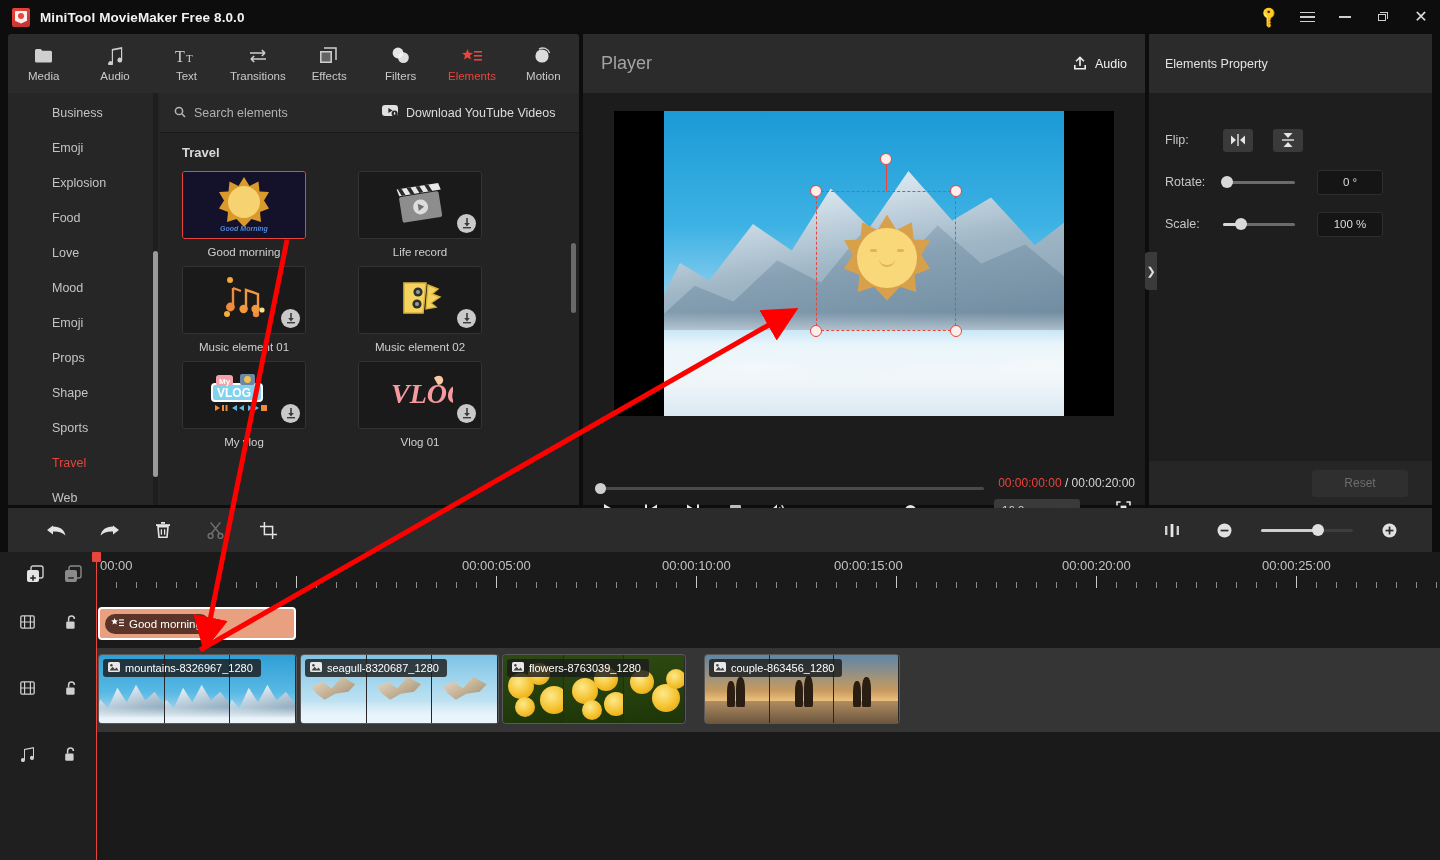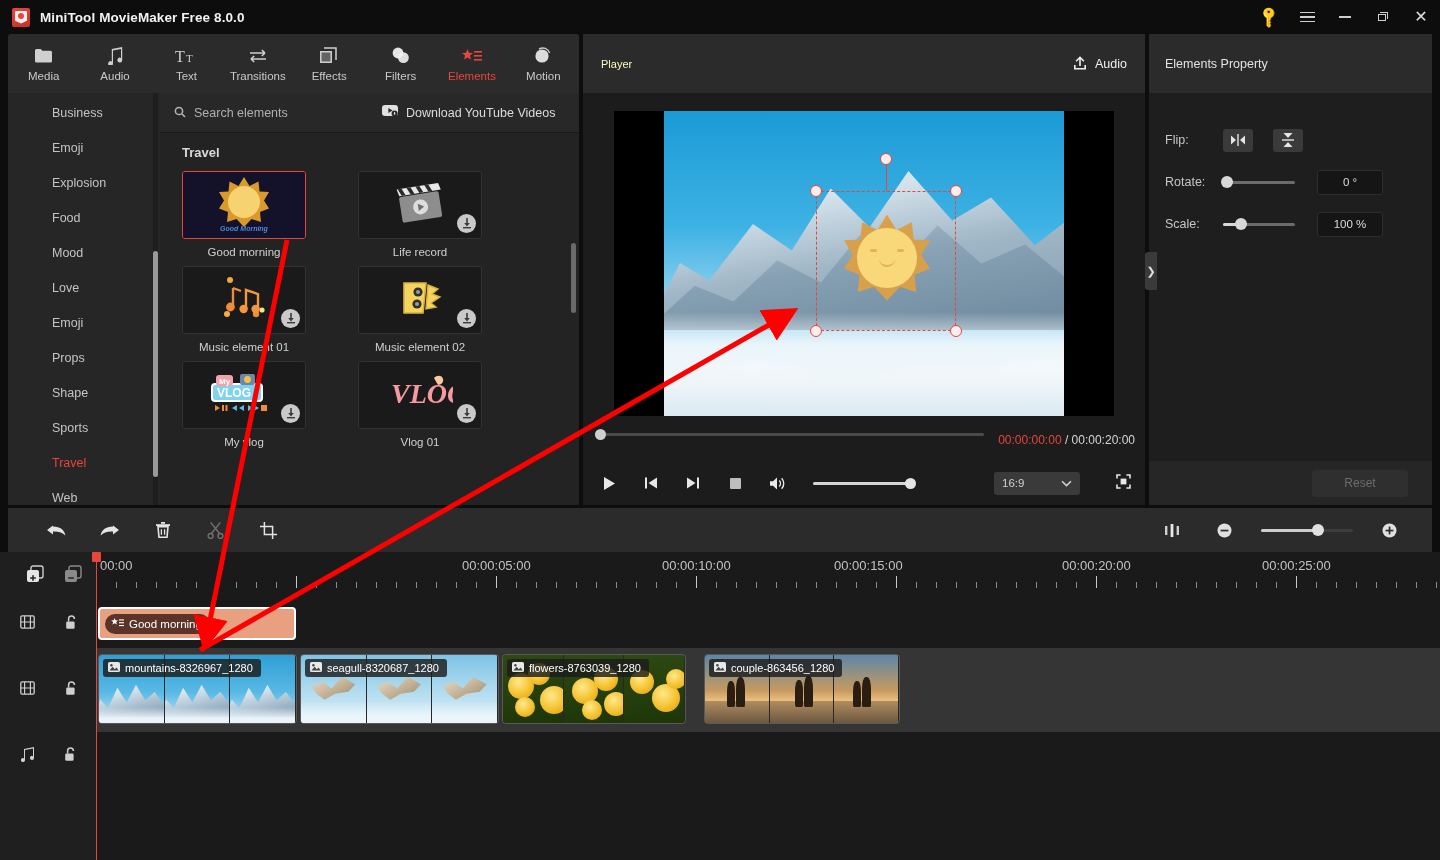--- a/index.html
+++ b/index.html
@@ -129,21 +129,21 @@
 
   
   .player {
     position: absolute; top: 34px; left: 583px; width: 562px; height: 471px;
     background: #1c1c1c;
   }
   .player-head {
     height: 59px; background: #2b2b2b; display: flex; align-items: center;
     padding: 0 18px 0 18px;
   }
-  .player-title { font-size: 11px; color: #fef9c3; }
+  .player-title { font-size: 18px; color: #a3a3a3; }
   .export-btn { margin-left: auto; display: flex; align-items: center; gap: 8px; font-size: 12.5px; color: #f0f0f0; }
   .canvas-wrap {
     position: relative; height: 340px; display: flex; align-items: center; justify-content: center;
     background: #1c1c1c;
   }
   .canvas { position: relative; width: 500px; height: 305px; background: #000; overflow: hidden; }
   .video-img { position:absolute; left:50px; top:0; width:450px; height:305px; overflow:hidden; }
   .sky { position:absolute; inset:0; background: linear-gradient(180deg,#1b9ad6 0%,#3eb2e4 38%,#8fd0ef 62%,#cfe8f6 100%); }
   .peak {
     position:absolute; bottom:28%; left:-4%; width:108%; height:58%;
@@ -181,21 +181,21 @@
     clip-path: polygon(50% 0%,61% 18%,79% 9%,81% 29%,100% 30%,90% 47%,100% 63%,82% 70%,84% 90%,65% 84%,50% 100%,35% 84%,16% 90%,18% 70%,0 63%,10% 47%,0 30%,19% 29%,21% 9%,39% 18%);
   }
   .sun-overlay .core2{position:absolute;inset:13px;background:#f8d878;border-radius:50%;}
   .sun-face{position:absolute;inset:13px;z-index:3}
   .sun-face .eye{position:absolute;top:36%;width:7px;height:3px;background:#e2b457;border-radius:2px;}
   .sun-face .eye.l{left:22%} .sun-face .eye.r{right:22%}
   .sun-face .mouth{position:absolute;left:50%;top:52%;margin-left:-8px;width:16px;height:8px;border-bottom:2px solid #e2b457;border-radius:0 0 16px 16px;}
 
   
   .pcontrols { position:absolute; bottom:0; left:0; width:562px; height:72px; background:#1c1c1c; }
-  .prog-row { display:flex; align-items:flex-start; height:30px; padding:0 10px 0 12px; }
+  .prog-row { display:flex; align-items:flex-end; height:30px; padding:0 10px 0 12px;margin-top:27px; }
   .prog-track { flex:1; height:3px; background:#4a4a4a; border-radius:2px; position:relative; margin-right:14px;}
   .prog-knob { position:absolute; left:0; top:-4px; width:11px; height:11px; border-radius:50%; background:#cfcfcf;}
   .timecode { font-size: 12px; white-space:nowrap; }
   .tc-cur { color:#e8453c; } .tc-sep,.tc-tot { color:#d6d6d6; }
   .btn-row { display:flex; align-items:center; height:40px; padding:0 10px 0 16px; gap:22px; }
   .pbtn { color:#e6e6e6; display:flex; align-items:center; justify-content:center; width:20px; }
   .vol-track { width:98px; height:3px; background:#d5d5d5; border-radius:2px; position:relative; margin-left:4px;}
   .vol-knob { position:absolute; right:-5px; top:-4px; width:11px; height:11px; border-radius:50%; background:#e4e4e4;}
   .ratio-sel {
     margin-left:auto; width:86px; height:23px; background:#3a3a3a; border-radius:3px;
@@ -424,24 +424,24 @@
       <div class="cat">
           <span>Emoji</span>
         </div>
       <div class="cat">
           <span>Explosion</span>
         </div>
       <div class="cat">
           <span>Food</span>
         </div>
       <div class="cat">
+          <span>Love</span>
+        </div>
+      <div class="cat">
           <span>Mood</span>
-        </div>
-      <div class="cat">
-          <span>Love</span>
         </div>
       <div class="cat">
           <span>Emoji</span>
         </div>
       <div class="cat">
           <span>Props</span>
         </div>
       <div class="cat">
           <span>Shape</span>
         </div>

